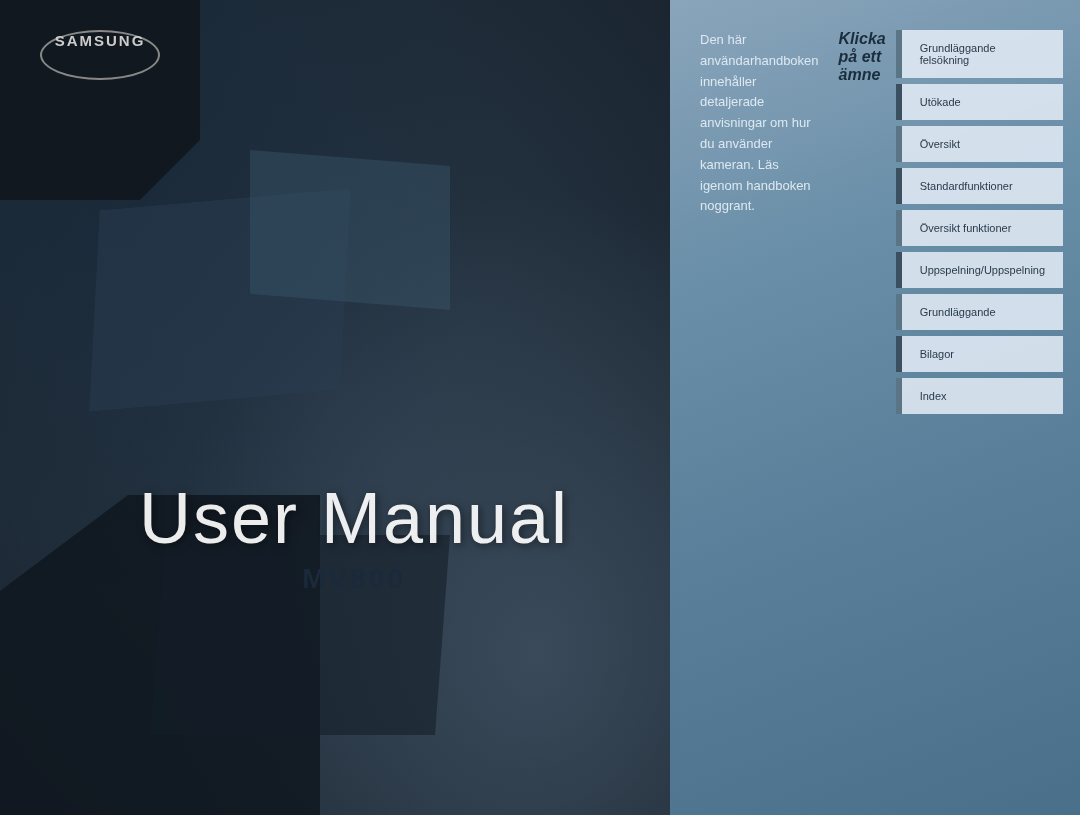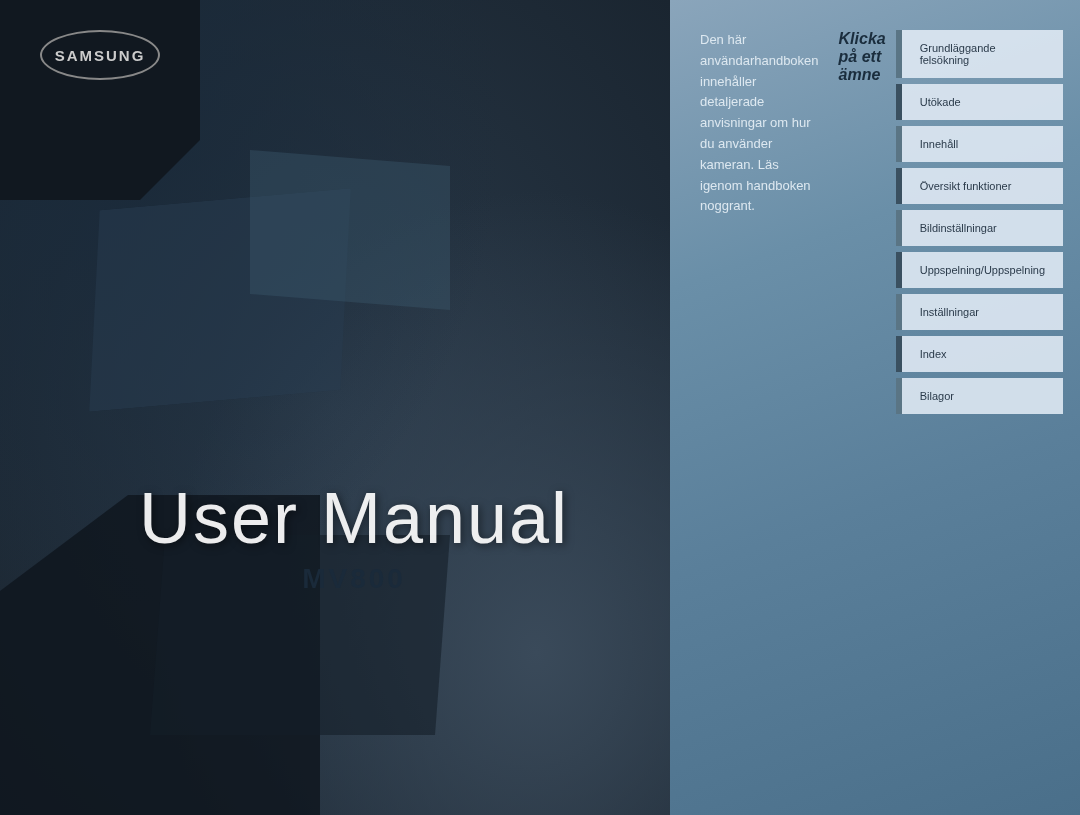--- a/index.html
+++ b/index.html
@@ -80,21 +80,21 @@
       display: flex;
       align-items: center;
     }
 
     .samsung-oval {
       width: 120px;
       height: 50px;
       border: 2.5px solid #888;
       border-radius: 50%;
       display: flex;
-      align-items: center;
+      align-items: flex-start;
       justify-content: center;
     }
 
     .samsung-text {
       color: #ccc;
       font-size: 15px;
       font-weight: bold;
       letter-spacing: 2px;
       font-family: Arial, sans-serif;
     }
@@ -230,40 +230,40 @@
   <div class="nav-item">
         <div class="nav-accent"></div>
         <button class="nav-button">Grundläggande felsökning</button>
       </div>
       <div class="nav-item">
         <div class="nav-accent"></div>
         <button class="nav-button">Utökade</button>
       </div>
       <div class="nav-item">
         <div class="nav-accent"></div>
-        <button class="nav-button">Innehåll</button>
+        <button class="nav-button">Översikt</button>
+      </div>
+      <div class="nav-item">
+        <div class="nav-accent"></div>
+        <button class="nav-button">Standardfunktioner</button>
       </div>
       <div class="nav-item">
         <div class="nav-accent"></div>
         <button class="nav-button">Översikt funktioner</button>
       </div>
       <div class="nav-item">
         <div class="nav-accent"></div>
-        <button class="nav-button">Bildinställningar</button>
-      </div>
-      <div class="nav-item">
-        <div class="nav-accent"></div>
         <button class="nav-button">Uppspelning/Uppspelning</button>
       </div>
       <div class="nav-item">
         <div class="nav-accent"></div>
-        <button class="nav-button">Inställningar</button>
+        <button class="nav-button">Grundläggande</button>
+      </div>
+      <div class="nav-item">
+        <div class="nav-accent"></div>
+        <button class="nav-button">Bilagor</button>
       </div>
       <div class="nav-item">
         <div class="nav-accent"></div>
         <button class="nav-button">Index</button>
-      </div>
-      <div class="nav-item">
-        <div class="nav-accent"></div>
-        <button class="nav-button">Bilagor</button>
       </div>
     </div>
 </div>
 
 </body></html>

